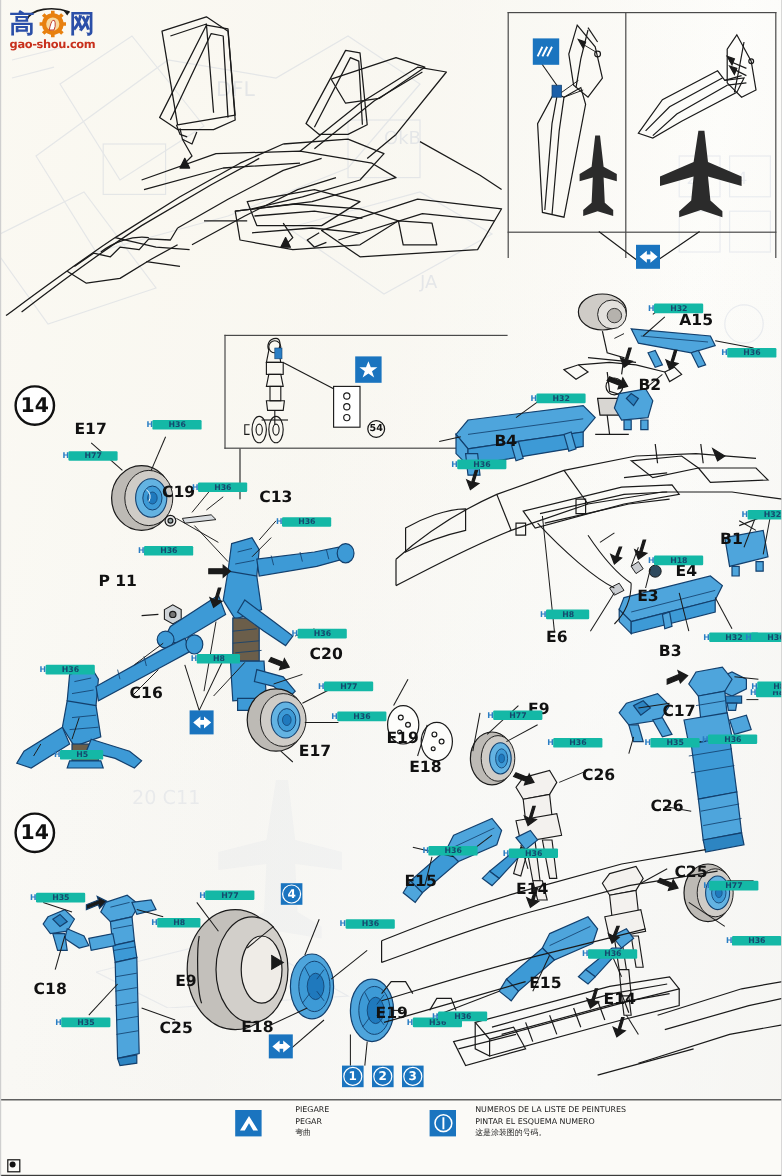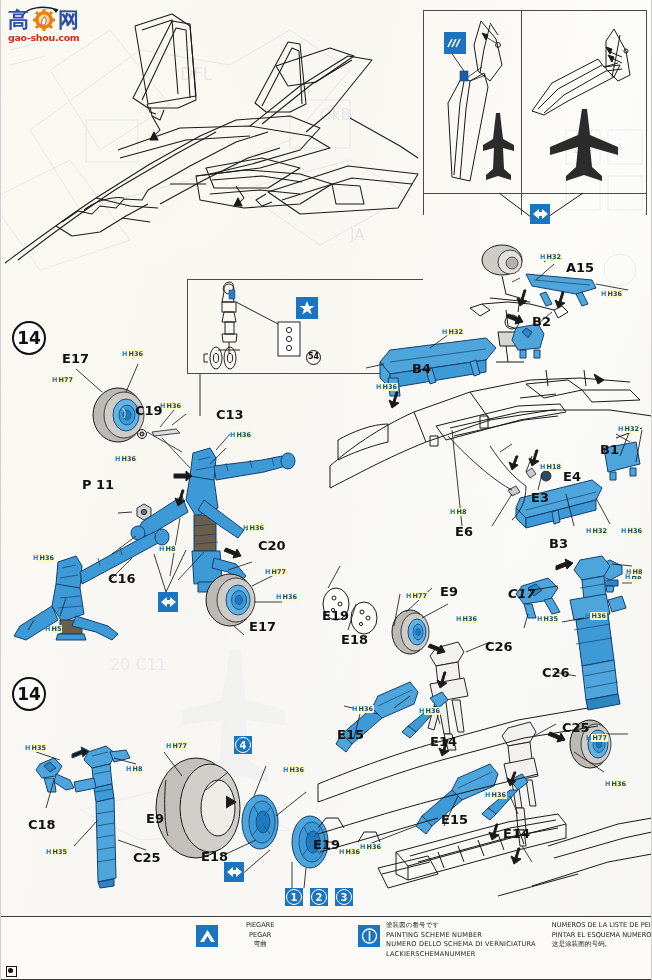--- a/index.html
+++ b/index.html
@@ -40,21 +40,21 @@
   .art svg{display:block;overflow:visible;}
 
   
   .plabel{position:absolute;font-family:"DejaVu Sans",sans-serif;font-weight:bold;
      color:#111;font-size:13px;line-height:13px;white-space:nowrap;}
   .plabel.sm{font-size:11.5px;}
 
   
   .hcode{position:absolute;font-family:"DejaVu Sans",sans-serif;font-size:6.5px;
      font-weight:bold;color:#2a7ec4;white-space:nowrap;line-height:8px;}
-  .hcode b{background:#fef9c3;color:#15496e;padding:0 1px;border-radius:1px;
+  .hcode b{background:#14b8a6;color:#15496e;padding:0 13px;border-radius:1px;
      display:inline-block;font-size:6.5px;}
 
   
   .stepnum{position:absolute;width:30px;height:30px;border:2.4px solid #111;
      border-radius:50%;background:#fff;color:#111;font-weight:bold;font-size:17px;
      display:flex;align-items:center;justify-content:center;
      font-family:"DejaVu Sans",sans-serif;}
 
   
   .badge{position:absolute;background:#1a74bf;display:flex;align-items:center;
@@ -841,21 +841,21 @@
   <div class="plabel" style="left:28px;top:818px;">C18</div>
   <div class="plabel" style="left:133px;top:851px;">C25</div>
   <div class="plabel" style="left:146px;top:812px;">E9</div>
   <div class="plabel" style="left:201px;top:850px;">E18</div>
   <div class="plabel" style="left:313px;top:838px;">E19</div>
 
   <div class="plabel" style="left:322px;top:609px;">E19</div>
   <div class="plabel" style="left:341px;top:633px;">E18</div>
   <div class="plabel" style="left:440px;top:585px;">E9</div>
   <div class="plabel" style="left:485px;top:640px;">C26</div>
-  <div class="plabel" style="left:508px;top:587px;font-style:italic;">C17</div>
+  <div class="plabel" style="left:552px;top:587px;">C17</div>
   <div class="plabel" style="left:542px;top:666px;">C26</div>
   <div class="plabel" style="left:337px;top:728px;">E15</div>
   <div class="plabel" style="left:430px;top:735px;">E14</div>
   <div class="plabel" style="left:562px;top:721px;">C25</div>
   <div class="plabel" style="left:441px;top:813px;">E15</div>
   <div class="plabel" style="left:503px;top:827px;">E14</div>
 
   <div class="hcode" style="left:122px;top:350px;">H<b>H36</b></div>
   <div class="hcode" style="left:52px;top:376px;">H<b>H77</b></div>
   <div class="hcode" style="left:160px;top:402px;">H<b>H36</b></div>
@@ -899,40 +899,34 @@
   <div class="hcode" style="left:360px;top:843px;">H<b>H36</b></div>
 
   <div id="legend">
 
     <div class="lg-cell" style="left:196px;">
       <div class="lg-icon">
         <svg width="17" height="15" viewBox="0 0 17 15">
           <path d="M8.5 1 L16 13 L12 13 L8.5 7 L5 13 L1 13Z" fill="#fff"></path>
         </svg>
       </div>
-      <div class="lg-col2" style="margin-left:22px;margin-top:0;text-align:center;">
+      <div class="lg-col2" style="margin-left:22px;margin-top:0;">
         <div>PIEGARE</div>
         <div>PEGAR</div>
         <div>弯曲</div>
       </div>
     </div>
 
     <div class="lg-cell" style="left:358px;">
       <div class="lg-icon">
         <svg width="17" height="16" viewBox="0 0 17 16">
           <circle cx="8.5" cy="8" r="7" fill="none" stroke="#fff" stroke-width="1.3"></circle>
           <path d="M8.5 3 L8.5 13" stroke="#fff" stroke-width="1.6"></path>
         </svg>
       </div>
-      <div class="lg-txt">
-        <div class="jp">塗装図の番号です</div>
-        <div>PAINTING SCHEME NUMBER</div>
-        <div>NUMERO DELLO SCHEMA DI VERNICIATURA</div>
-        <div>LACKIERSCHEMANUMMER</div>
-      </div>
       <div class="lg-col2" style="margin-left:10px;">
         <div>NUMEROS DE LA LISTE DE PEINTURES</div>
         <div>PINTAR EL ESQUEMA NUMERO</div>
         <div>这是涂装图的号码。</div>
       </div>
     </div>
   </div>
 
   <div class="cornermark"></div>
 

